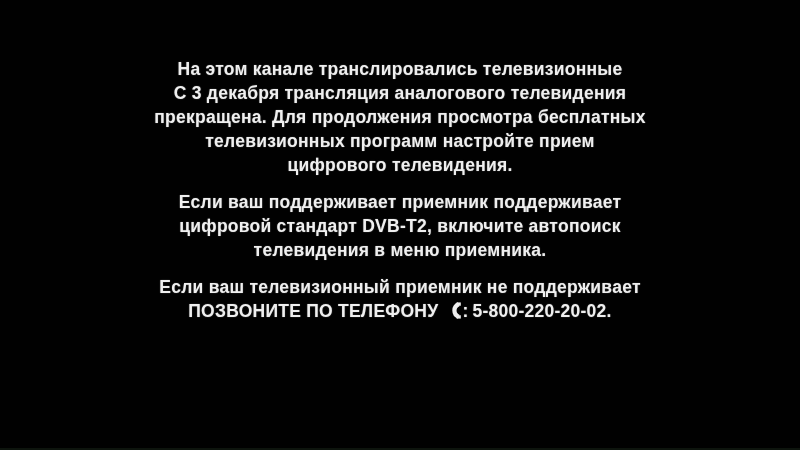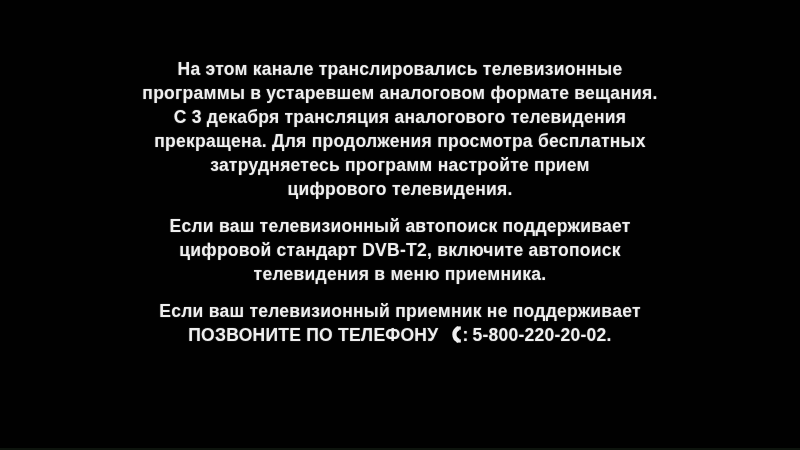--- a/index.html
+++ b/index.html
@@ -53,29 +53,28 @@
   }
 </style>
 </head>
 <body>
 
 <div class="screen">
   <div class="notice">
 
     <p class="para">
       <span class="line">На этом канале транслировались телевизионные</span>
-      <span class="line">программы в устаревшем аналоговом формате вещания.</span>
       <span class="line">С 3 декабря трансляция аналогового телевидения</span>
       <span class="line">прекращена. Для продолжения просмотра бесплатных</span>
-      <span class="line">затрудняетесь программ настройте прием</span>
+      <span class="line">телевизионных программ настройте прием</span>
       <span class="line">цифрового телевидения.</span>
     </p>
 
     <p class="para">
-      <span class="line">Если ваш телевизионный автопоиск поддерживает</span>
+      <span class="line">Если ваш поддерживает приемник поддерживает</span>
       <span class="line">цифровой стандарт DVB-T2, включите автопоиск</span>
       <span class="line">телевидения в меню приемника.</span>
     </p>
 
     <p class="para">
       <span class="line">Если ваш телевизионный приемник не поддерживает</span>
       <span class="phone-line"><span>ПОЗВОНИТЕ ПО ТЕЛЕФОНУ</span><svg class="phone-icon" viewBox="0 0 14 18" width="13" height="17" aria-hidden="true">
             <path d="M11.5 2.3 A 7.2 7.2 0 0 0 11.5 15.7" fill="none" stroke="currentColor" stroke-width="4.6"></path>
             <rect x="9.2" y="0.3" width="4.6" height="3.6" fill="currentColor"></rect>
             <rect x="9.2" y="14.1" width="4.6" height="3.6" fill="currentColor"></rect>

